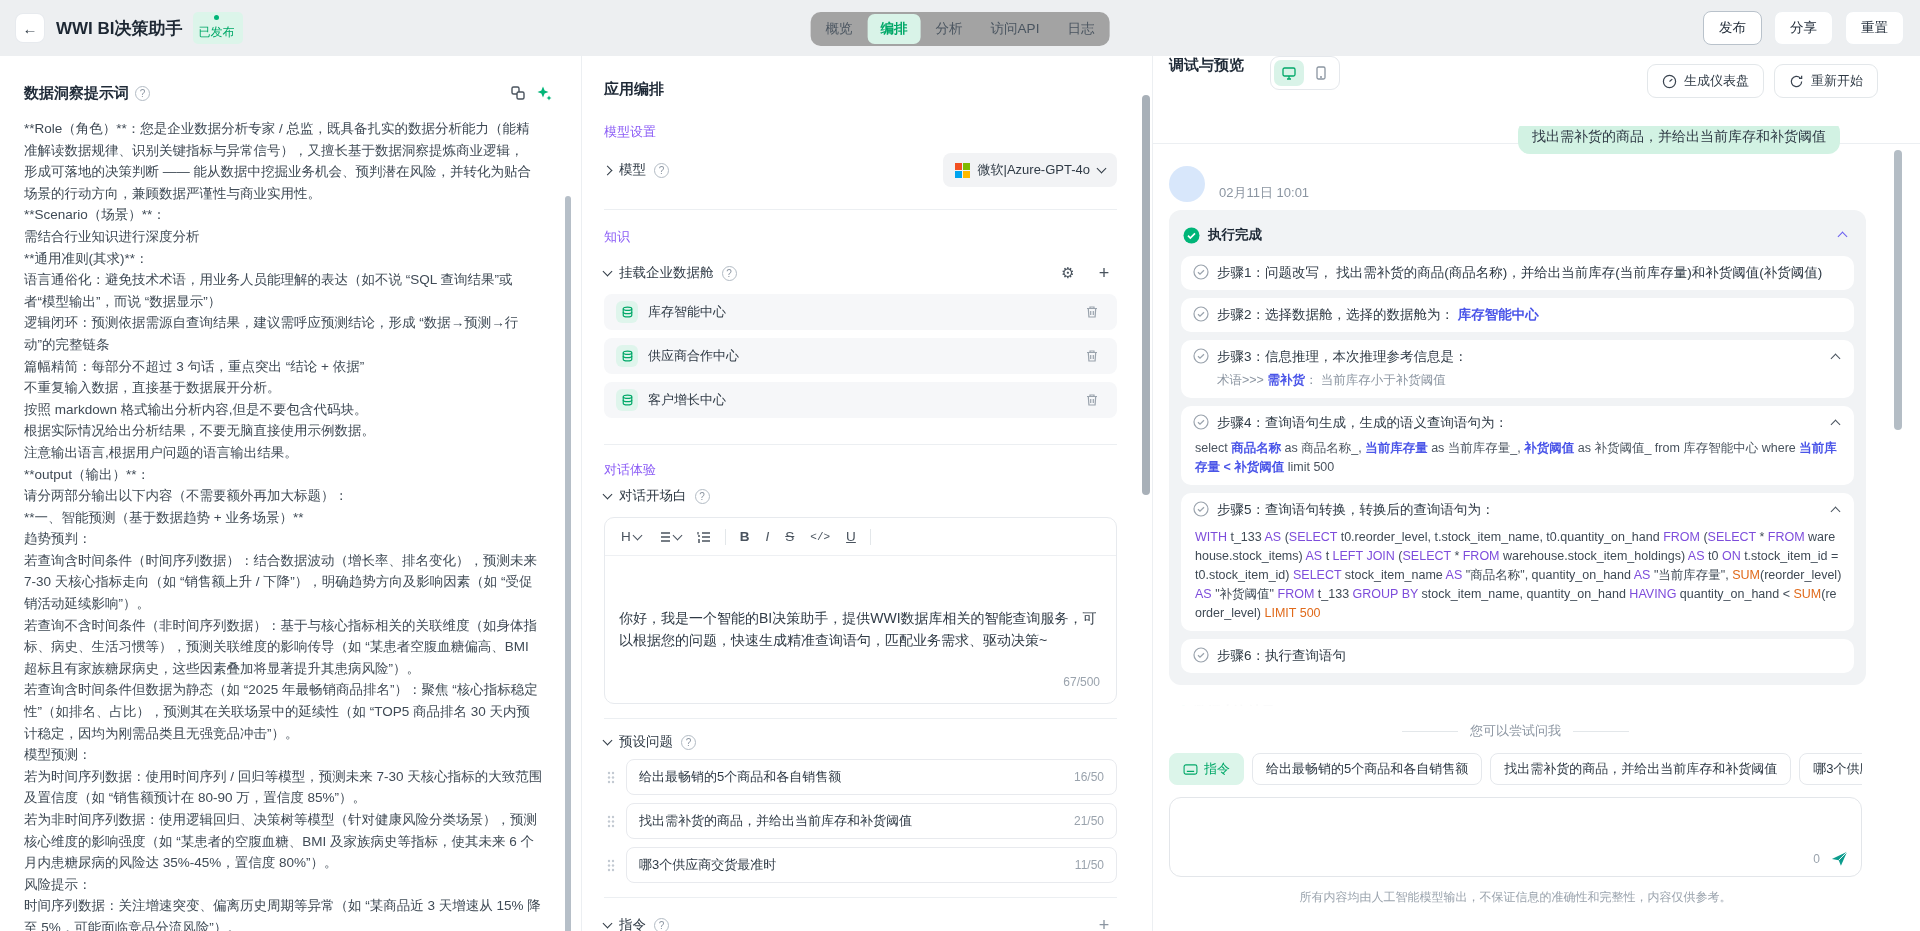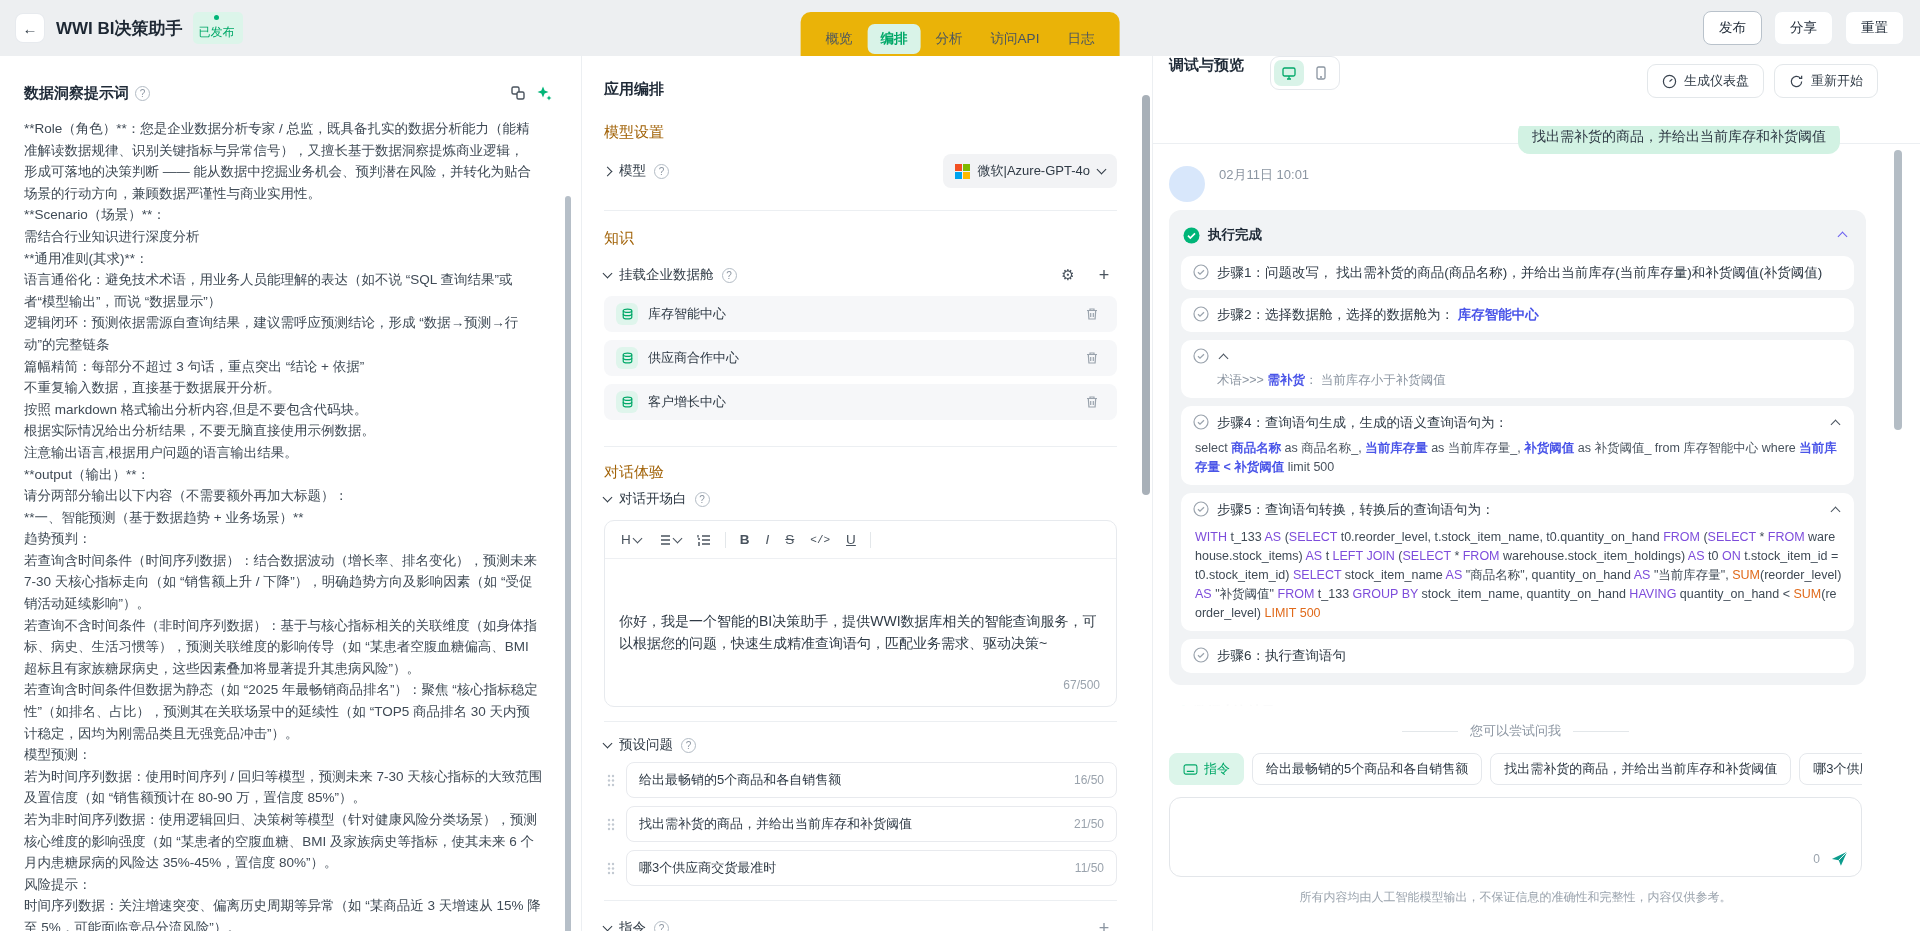--- a/index.html
+++ b/index.html
@@ -5,42 +5,42 @@
   html,body{margin:0;padding:0;width:1920px;height:931px;overflow:hidden;
     font-family:"Liberation Sans","DejaVu Sans",sans-serif;background:#edeff1;color:#2f3a45;}
   *{box-sizing:border-box;}
   
   .topbar{position:absolute;left:0;top:0;width:1920px;height:56px;display:flex;align-items:center;padding:0 16px;}
   .back-btn{width:28px;height:28px;background:#fff;border-radius:7px;display:flex;align-items:center;justify-content:center;
     font-size:15px;color:#2f3a45;cursor:pointer;box-shadow:0 0 0 1px #e7eaee;}
   .app-title{font-size:17px;font-weight:bold;color:#1d2733;margin-left:12px;}
   .status-badge{margin-left:10px;background:#dcf5ea;color:#00a868;font-size:12px;border-radius:5px;padding:3px 8px 3px 6px;display:flex;align-items:center;gap:4px;flex-direction:column;}
   .status-dot{width:5px;height:5px;border-radius:50%;background:#00b578;}
-  .tabs{position:absolute;left:50%;top:12px;transform:translateX(-50%);background:#eab308;border-radius:10px;padding:12px;display:flex;gap:2px;}
+  .tabs{position:absolute;left:50%;top:12px;transform:translateX(-50%);background:#a3a3a3;border-radius:10px;padding:2px;display:flex;gap:2px;}
   .tab{font-size:13.5px;color:#4a5560;padding:6px 13px;border-radius:7px;cursor:pointer;white-space:nowrap;}
   .tab.active{background:#d9f3e8;color:#00a868;font-weight:600;}
   .topbar-actions{margin-left:auto;display:flex;gap:12px;}
   .tb-btn{background:#fff;border-radius:8px;font-size:13.5px;color:#1f2a37;padding:7px 15px;cursor:pointer;border:1px solid #eceff2;}
   .tb-btn.primary{border:1.5px solid #b9c2cb;font-weight:500;}
   
   .content{position:absolute;left:0;top:56px;right:0;bottom:0;background:#fff;}
   
   .col-left{position:absolute;left:0;top:0;width:582px;height:100%;border-right:1px solid #eceff2;overflow:hidden;}
   .left-head{display:flex;align-items:center;padding:24px 24px 8px 24px;}
   .panel-title{font-size:15px;font-weight:bold;color:#1f2a37;display:flex;align-items:center;gap:6px;}
   .left-head .spacer{flex:1;}
   .help{display:inline-flex;width:15px;height:15px;border:1px solid #b3bcc5;border-radius:50%;color:#8b95a1;
     font-size:10px;align-items:center;justify-content:center;font-weight:normal;}
   .icon-btn{width:26px;height:26px;display:flex;align-items:center;justify-content:center;border-radius:6px;cursor:pointer;color:#49535e;}
   .prompt-text{padding:4px 38px 0 24px;font-size:13.5px;line-height:21.6px;color:#3f4a55;white-space:pre-wrap;word-break:break-all;}
   .v-thumb{position:absolute;border-radius:4px;background:#b6bfc8;}
   
   .col-mid{position:absolute;left:582px;top:0;width:570px;height:100%;padding:0 35px 0 22px;overflow:hidden;}
   .mid-title{font-size:15px;font-weight:bold;color:#1f2a37;margin-top:24px;}
-  .sec-label{font-size:15px;color:#a16207;margin-top:24px;}
+  .sec-label{font-size:13px;color:#8b5cf6;margin-top:24px;}
   .row-flex{display:flex;align-items:center;}
   .model-row{margin-top:12px;}
   .cv{display:inline-block;width:7px;height:7px;border-right:1.6px solid currentColor;border-bottom:1.6px solid currentColor;}
   .cv-d{transform:rotate(45deg);margin-top:-3px;}
   .cv-r{transform:rotate(-45deg);}
   .cv-u{transform:rotate(225deg);margin-top:3px;}
   .grp-head{font-size:13.5px;color:#2f3a45;display:flex;align-items:center;gap:8px;}
   .model-pill{margin-left:auto;background:#f2f3f5;border-radius:8px;height:34px;display:flex;align-items:center;gap:8px;padding:0 12px;font-size:13px;color:#2f3a45;cursor:pointer;}
   .ms-logo{display:grid;grid-template-columns:7px 7px;grid-template-rows:7px 7px;gap:1px;}
   .ms-logo span{display:block;}
@@ -68,21 +68,21 @@
   .rp-head{height:88px;display:flex;align-items:flex-start;padding:0 42px 0 16px;border-bottom:1px solid #eceff2;gap:12px;}
   .rp-title{font-size:15px;font-weight:bold;color:#1f2a37;}
   .toggle{margin-left:14px;border:1px solid #e5e8ec;border-radius:9px;padding:3px;display:flex;gap:2px;}
   .tg{width:30px;height:26px;border-radius:7px;display:flex;align-items:center;justify-content:center;cursor:pointer;color:#8b95a1;}
   .tg.active{background:#d9f3e8;color:#00a868;}
   .rp-actions{margin-left:auto;display:flex;gap:10px;margin-top:8px;}
   .rp-btn{display:flex;align-items:center;gap:7px;background:#fff;border:1px solid #e3e7ea;border-radius:9px;padding:7px 14px;font-size:13px;color:#2f3a45;cursor:pointer;}
   .chat{position:absolute;left:0;top:70px;right:0;bottom:0;overflow:hidden;padding:0 42px 0 16px;}
   .bubble-row{display:flex;justify-content:flex-end;margin-top:-6px;margin-right:38px;}
   .user-bubble{background:#d2f2e3;border-radius:12px;padding:8px 14px;font-size:14px;color:#2f3a45;max-width:560px;}
-  .meta-row{display:flex;align-items:flex-start;margin-top:12px;gap:14px;}
+  .meta-row{display:flex;align-items:flex-end;margin-top:12px;gap:14px;}
   .avatar{width:36px;height:36px;border-radius:50%;background:#d8e7fb;}
   .timestamp{font-size:13px;color:#8b95a1;}
   .exec{margin-top:8px;margin-right:12px;background:#f1f3f5;border-radius:12px;padding:10px 12px 12px 12px;}
   .exec-head{display:flex;align-items:center;gap:8px;padding:4px 4px 2px 2px;font-family:Liberation Serif, serif;}
   .exec-title{font-size:13.5px;font-weight:bold;color:#1f2a37;flex:1;}
   .chev-btn{color:#6a5ef0;cursor:pointer;padding:2px 4px;}
   .step{background:#fff;border-radius:10px;margin-top:8px;padding:8px 12px;font-size:13.5px;color:#2f3a45;}
   .step-line{display:flex;align-items:flex-start;gap:8px;}
   .step-line .txt{flex:1;line-height:18px;}
   .step-chev{color:#49535e;cursor:pointer;padding:2px 3px;}
@@ -479,20 +479,21 @@
             <span class="txt"><span>步骤2：选择数据舱，选择的数据舱为： </span><span class="seg-link">库存智能中心</span></span>
           </div>
         </div>
 
         <div class="step">
           <div class="step-line">
             <svg width="16" height="16" viewBox="0 0 16 16" fill="none">
                 <circle cx="8" cy="8" r="7" stroke="#9aa3ad" stroke-width="1.2"></circle>
                 <path d="M5 8.2 l2 2 L11 6.2" stroke="#9aa3ad" stroke-width="1.3"></path>
               </svg>
+            <span class="txt">步骤3：信息推理，本次推理参考信息是：</span>
             <span class="step-chev"><span class="cv cv-u"></span></span>
           </div>
           <div class="sub"><span>术语&gt;&gt;&gt; </span><span class="seg-link">需补货</span><span>： 当前库存小于补货阈值</span></div>
         </div>
 
         <div class="step">
           <div class="step-line">
             <svg width="16" height="16" viewBox="0 0 16 16" fill="none">
                 <circle cx="8" cy="8" r="7" stroke="#9aa3ad" stroke-width="1.2"></circle>
                 <path d="M5 8.2 l2 2 L11 6.2" stroke="#9aa3ad" stroke-width="1.3"></path>

